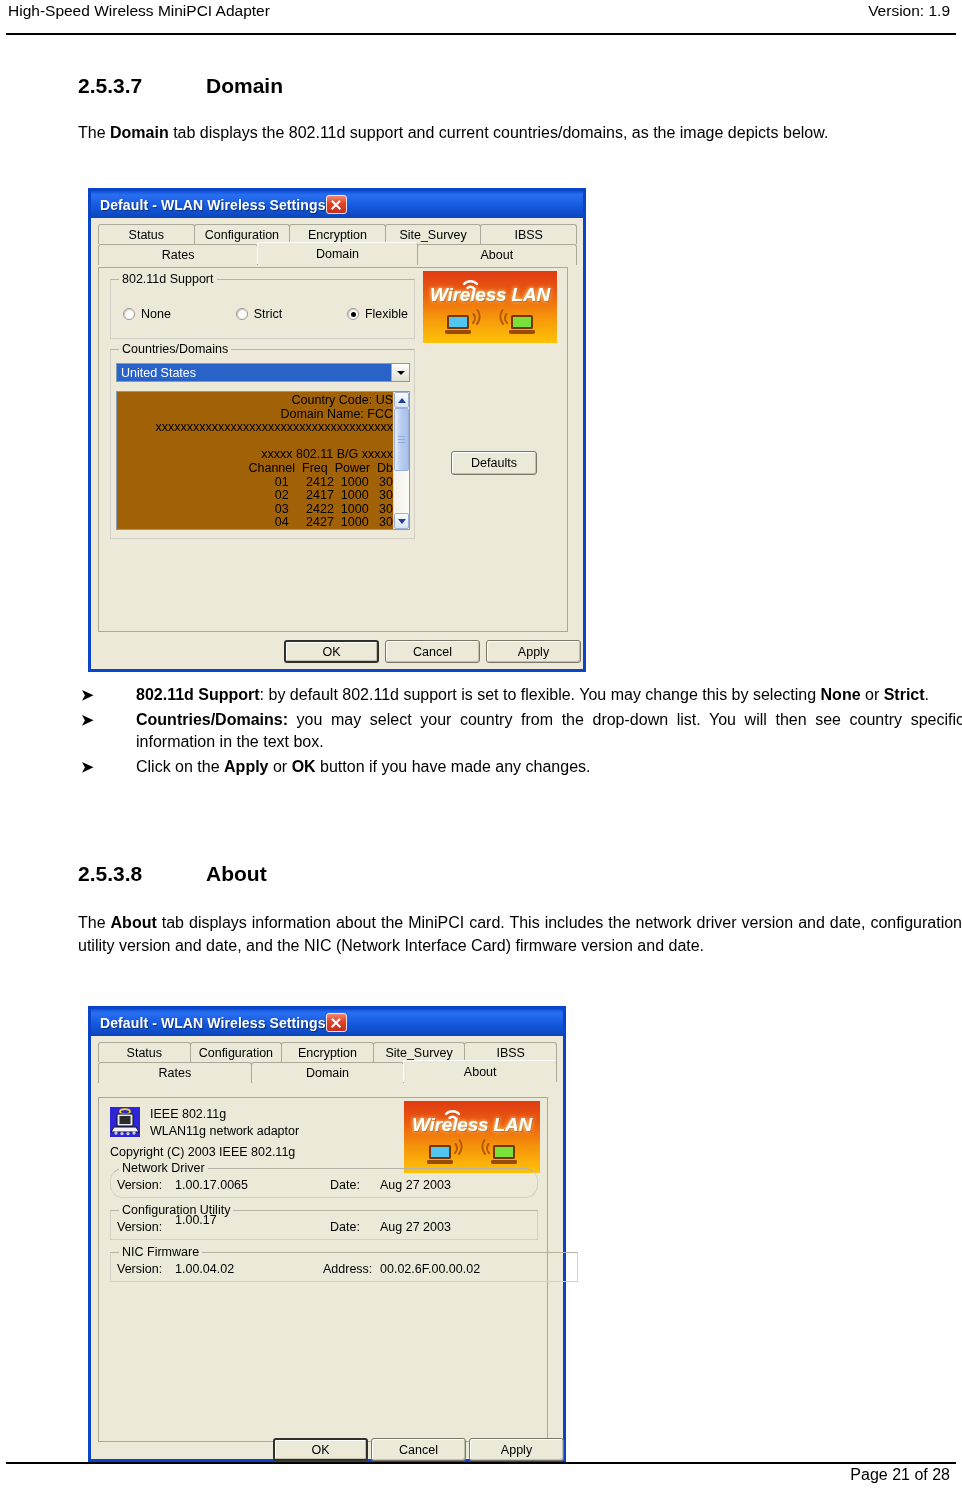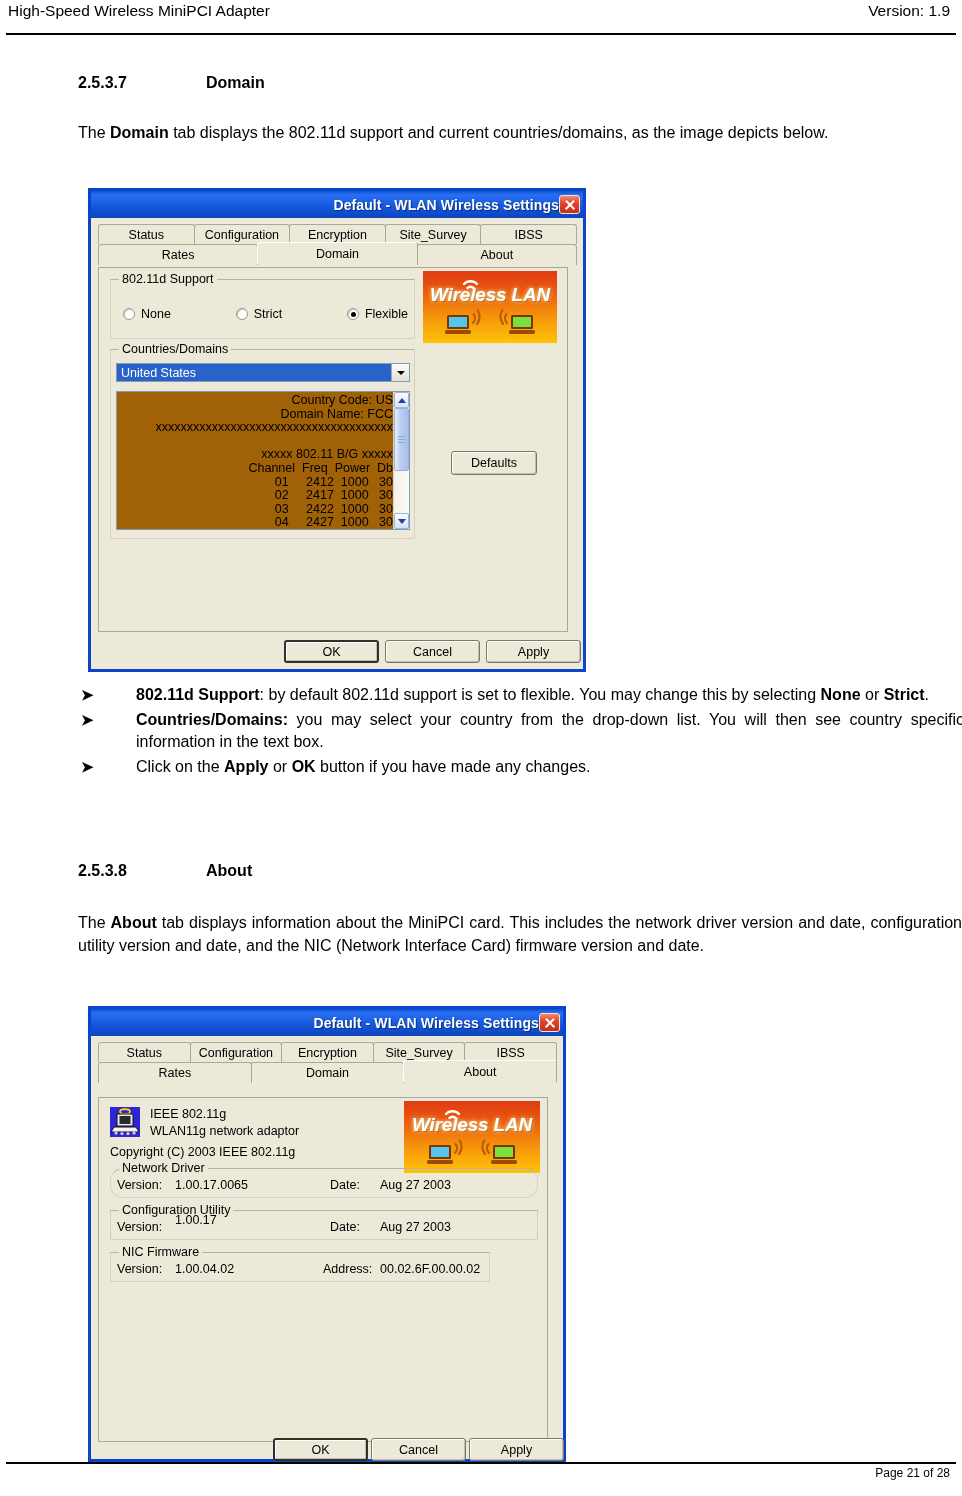--- a/index.html
+++ b/index.html
@@ -39,31 +39,31 @@
   .page-footer-rule {
     position: absolute;
     left: 6px; top: 1462px;
     width: 950px;
     height: 2px;
     background: #000;
   }
   .page-footer {
     position: absolute;
     right: 12px; top: 1466px;
-    font-size: 12px;
+    font-size: 16px;
   }
 
   
   .doc {
     position: absolute;
     left: 78px;
     width: 884px;
   }
   h2.heading {
-    font-size: 16px;
+    font-size: 21px;
     font-weight: bold;
     margin: 0;
     display: flex;
   }
   h2.heading .num { width: 128px; display: inline-block; }
   p.para {
     font-size: 16px;
     line-height: 1.42;
     margin: 0;
     text-align: justify;
@@ -102,21 +102,21 @@
     border: 3px solid #0a44c8;
     box-sizing: border-box;
     font-size: 12.5px;
     font-family: "Liberation Sans", sans-serif;
   }
   .dlg-title {
     height: 27px;
     background: linear-gradient(to bottom, #0b51d4 0%, #2a6ff0 14%, #1559e0 55%, #0c45bb 100%);
     display: flex;
     align-items: center;
-    justify-content: flex-end;
+    justify-content: flex-start;
     padding: 0 3px 0 9px;
     box-sizing: border-box;
   }
   .dlg-title-text {
     color: #fff;
     font-weight: bold;
     font-size: 14px;
     text-shadow: 1px 1px 1px rgba(0,0,0,.45);
     letter-spacing: .1px;
     white-space: nowrap;
@@ -650,21 +650,21 @@
       </div>
 
       <div class="group" style="left:11px; top:112px; width:428px; height:30px;">
         <span class="glabel">Configuration Utility</span>
         <div class="vrow" style="left:6px; top:9px;">Version:</div>
         <div class="vrow" style="left:64px; top:2px;">1.00.17</div>
         <div class="vrow" style="left:219px; top:9px;">Date:</div>
         <div class="vrow" style="left:269px; top:9px;">Aug 27 2003</div>
       </div>
 
-      <div class="group" style="left:11px; top:154px; width:380px; height:30px;">
+      <div class="group" style="left:11px; top:154px; width:468px; height:30px;">
         <span class="glabel">NIC Firmware</span>
         <div class="vrow" style="left:6px; top:9px;">Version:</div>
         <div class="vrow" style="left:64px; top:9px;">1.00.04.02</div>
         <div class="vrow" style="left:212px; top:9px;">Address:</div>
         <div class="vrow" style="left:269px; top:9px;">00.02.6F.00.00.02</div>
       </div>
     </div>
 
     <div class="btn default" style="left:182px; top:402px; width:95px; height:23px;">
       <span>OK</span>

